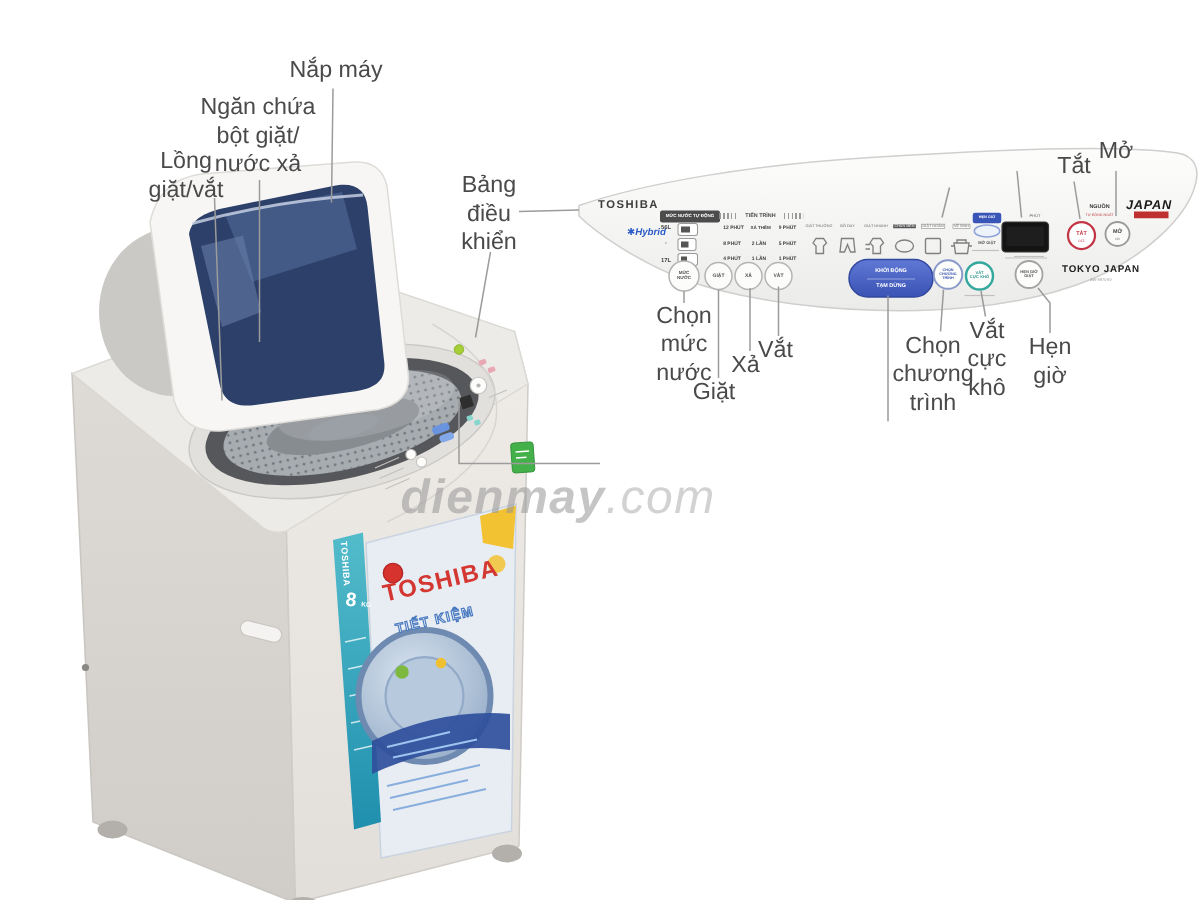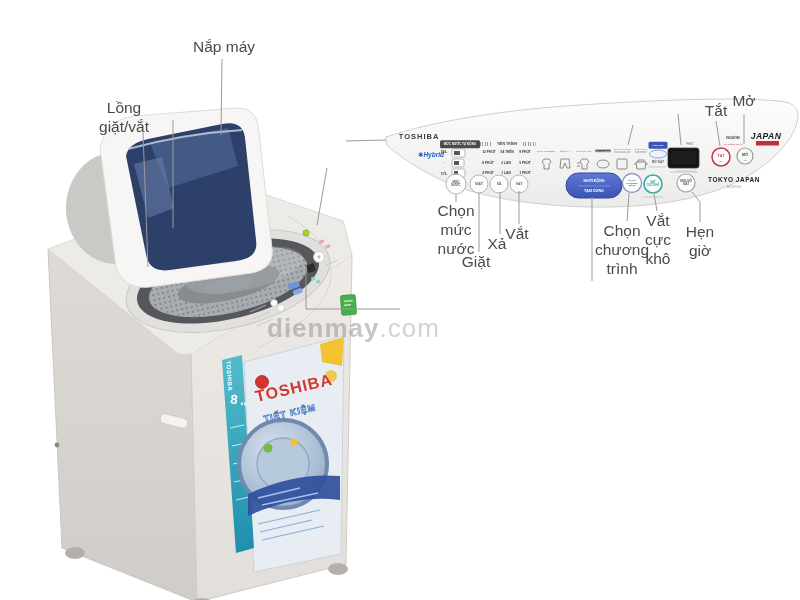--- a/index.html
+++ b/index.html
@@ -11,21 +11,21 @@
        white-space:pre-line;color:#4a4a4a;font-size:15.5px;line-height:1.22;}
   
   .mc{position:absolute;z-index:3;transform:translate(-50%,-50%) scale(var(--s,1)) rotate(var(--r,0deg));
       text-align:center;white-space:pre-line;line-height:1.08;font-size:6px;color:#555;}
   .b{font-weight:bold;}
   .bar{position:absolute;z-index:2;transform:translate(-50%,-50%);background:#4c4c4c;border-radius:1.5px;}
   .ticks{position:absolute;z-index:2;transform:translate(-50%,-50%);height:4px;
          background:repeating-linear-gradient(90deg,#9a9a9a 0 1px,transparent 1px 2.6px);}
   .prog-dark{background:#555;color:#fff;padding:0 2px;}
   .prog-box{border:1px solid #8f8f8f;padding:0 1px;background:#fbfbfa;}
-  .wm{position:absolute;z-index:3;font-size:26px;letter-spacing:1px;}
+  .wm{position:absolute;z-index:3;font-style:italic;font-size:32px;letter-spacing:1px;}
   .wm .w1{font-weight:bold;color:rgba(150,150,150,.55);}
   .wm .w2{color:rgba(165,165,165,.5);}
   .outline-blue{-webkit-text-stroke:0.8px #4a7ac0;color:#fff;}
 </style>
 </head>
 <body>
 
 <div class="stage">
 
 <svg class="art" width="800" height="600" viewBox="0 0 800 600">
@@ -223,22 +223,28 @@
     <line x1="500" y1="176" x2="500" y2="218"></line>
     <line x1="519" y1="175" x2="519" y2="208"></line>
     <line x1="592" y1="181" x2="592" y2="265"></line>
     <line x1="629" y1="177" x2="627" y2="205"></line>
     <line x1="654" y1="178" x2="657" y2="195"></line>
     <polyline points="692,176 700,186 700,206"></polyline>
   </g>
 </svg>
 
 <div class="lbl" style="left:224px;top:22px">Nắp máy</div>
+<div class="lbl" style="left:172px;top:47px">Ngăn chứa
+bột giặt/
+nước xả</div>
 <div class="lbl" style="left:124px;top:83px">Lồng
 giặt/vắt</div>
+<div class="lbl" style="left:326px;top:99px">Bảng
+điều
+khiển</div>
 <div class="lbl" style="left:716px;top:86px">Tắt</div>
 <div class="lbl" style="left:744px;top:76px">Mở</div>
 <div class="lbl" style="left:456px;top:186px">Chọn
 mức
 nước</div>
 <div class="lbl" style="left:476px;top:237px">Giặt</div>
 <div class="lbl" style="left:497px;top:219px">Xả</div>
 <div class="lbl" style="left:517px;top:209px">Vắt</div>
 <div class="lbl" style="left:622px;top:206px">Chọn
 chương

